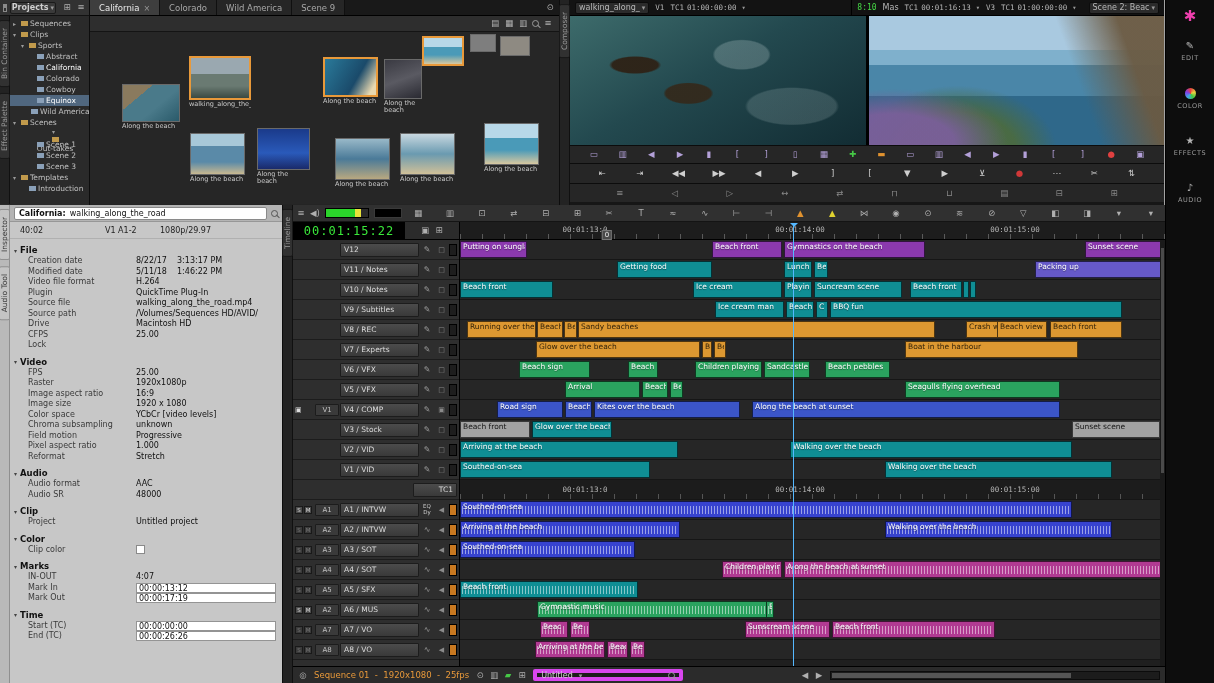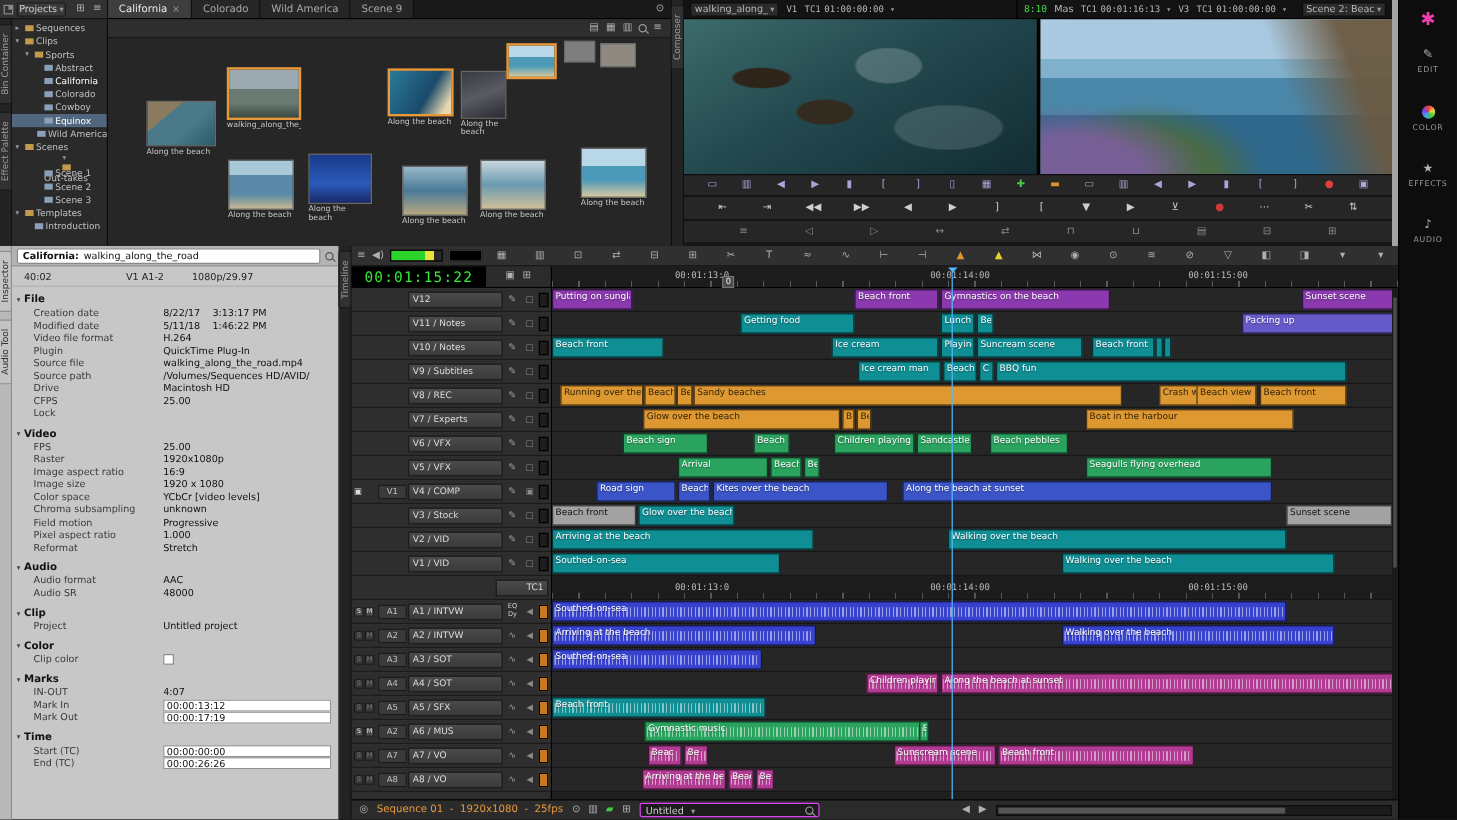--- a/index.html
+++ b/index.html
@@ -16,21 +16,21 @@
 .vstrip{width:10px;background:#232323;border-right:1px solid #101010;display:flex;flex-direction:column;align-items:center;padding-top:4px;gap:6px;}
 .vtab{writing-mode:vertical-rl;transform:rotate(180deg);font-size:7.5px;color:#9a9a9a;background:#313131;border:1px solid #191919;border-radius:2px;padding:7px 0;}
 .vstrip.light{background:#b9b9b9;border-right:1px solid #8f8f8f;}
 .vstrip.light .vtab{color:#333;background:#c4c4c4;border-color:#909090;}
 
 
 #project-panel{left:0;top:0;width:90px;height:205px;background:#2a2a2a;border-right:1px solid #0d0d0d;}
 .pp-header{height:16px;display:flex;align-items:center;background:#323232;border-bottom:1px solid #121212;padding:0 3px;gap:3px;}
 .winicon{width:8px;height:8px;border:1px solid #8a8a8a;position:relative;}
 .winicon::after{content:"";position:absolute;right:0;top:0;width:3px;height:3px;background:#8a8a8a;}
-.pp-dd{display:flex;align-items:center;font-size:8px;color:#cfcfcf;background:#3a3a3a;border:1px solid #1a1a1a;padding:0 1px;height:12px;border-radius:2px;}
+.pp-dd{display:flex;align-items:center;font-size:8px;color:#cfcfcf;background:#3a3a3a;border:1px solid #1a1a1a;padding:0 1px;height:12px;border-radius:2px;font-weight:bold;}
 .pp-body{display:flex;height:188px;}
 .tree{flex:1;overflow:hidden;padding-top:2px;}
 .tree-row{display:flex;align-items:center;gap:2px;height:11px;font-size:7.5px;color:#c0c0c0;white-space:nowrap;cursor:default;}
 .tree-row.sel{background:#50677f;color:#fff;}
 .tree-row.open{color:#fff;}
 .tree-row .arrow{width:6px;font-size:6px;color:#9a9a9a;}
 .ticon{width:7px;height:5px;flex:0 0 auto;}
 .ticon.folder{background:#c19a4c;}
 .ticon.bin{background:#8aa0b8;}
 
@@ -52,21 +52,21 @@
 .v-rocks2{background:linear-gradient(160deg,#3a3a42,#5a5a62 50%,#2a2a32);}
 .v-beach2{background:linear-gradient(180deg,#b8d8e8 0 35%,#4a9ab8 35% 65%,#d8c8a0 100%);}
 .v-sea{background:linear-gradient(180deg,#1a3a8a,#2a5aba 60%,#1a2a6a);}
 .v-beach3{background:linear-gradient(180deg,#a8c8d8 0 30%,#5a8aa8 30% 70%,#c8b890 100%);}
 .v-beach4{background:linear-gradient(180deg,#98b8c8,#4a7a98 50%,#b8a880);}
 .v-beach5{background:linear-gradient(180deg,#c8d8e0,#6a9ab0 50%,#d0c098);}
 .v-gray{background:#7e7e7e;}
 .v-gray2{background:#8e8a82;}
 
 
-#composer{left:560px;top:0;width:605px;height:205px;background:#161616;display:flex;border-right:5px solid #a3a3a3;}
+#composer{left:560px;top:0;width:605px;height:205px;background:#161616;display:flex;border-right:1px solid #a3a3a3;}
 .comp-main{flex:1;display:flex;flex-direction:column;}
 .comp-topbar{height:16px;background:#131313;border-bottom:1px solid #000;display:flex;font-size:8px;color:#b8b8b8;}
 .ctb-half{flex:1;display:flex;align-items:center;gap:6px;padding:0 5px;}
 .ctb-half.right{border-left:1px solid #000;}
 .menu{display:flex;align-items:center;background:#2b2b2b;border:1px solid #0c0c0c;height:12px;padding:0 3px;border-radius:2px;white-space:nowrap;}
 .tcg{display:flex;align-items:center;gap:3px;white-space:nowrap;font-family:"DejaVu Sans Mono",monospace;font-size:7.5px;}
 .green{color:#46d846;font-family:"DejaVu Sans Mono",monospace;}
 .comp-monitors{height:129px;display:flex;gap:3px;background:#000;}
 .mon{flex:1;position:relative;}
 .mon.left{background:
@@ -160,21 +160,21 @@
 .col-green{background:#2aa35f;} .col-blue{background:#3b55c8;} .col-indigo{background:#6659c8;}
 .col-gray{background:#a2a2a2;} .col-ablue{background:#3743cf;} .col-amagenta{background:#b13a92;}
 .col-ateal{background:#0f8e94;} .col-agreen{background:#2aa35f;}
 .col-orange .cl{color:#33230a;text-shadow:none;} .col-gray .cl{color:#141414;text-shadow:none;}
 .playhead{position:absolute;width:1px;background:#55b8ff;z-index:30;}
 .playhead::before{content:"";position:absolute;top:-1px;left:-3px;border:4px solid transparent;border-top-color:#55b8ff;}
 .vscroll{position:absolute;right:0;top:0;bottom:0;width:5px;background:#1a1a1a;z-index:20;}
 .vthumb{position:absolute;left:1px;right:1px;top:8px;height:225px;background:#4a4a4a;}
 .tl-footer{height:17px;background:#2b2b2b;border-top:1px solid #000;display:flex;align-items:center;gap:6px;padding:0 5px;}
 .seq{color:#e8993a;font-size:8.5px;white-space:pre;}
-.filter{display:flex;align-items:center;gap:4px;width:150px;height:12px;background:#1c1c1c;border:1px solid #d946ef;border-radius:2px;padding:0 4px;font-size:8px;color:#cfcfcf;}
+.filter{display:flex;align-items:center;gap:4px;width:150px;height:12px;background:#1c1c1c;border:4px solid #d946ef;border-radius:2px;padding:0 4px;font-size:8px;color:#cfcfcf;}
 .filter .mag{margin-left:auto;}
 .hscroll{width:330px;height:9px;background:#1c1c1c;border:1px solid #0c0c0c;position:relative;}
 .hthumb{position:absolute;left:1px;top:1px;bottom:1px;width:73%;background:#555;}
 </style>
 </head>
 <body>
 
 <div class="app">
 
   <div class="panel" id="project-panel">

